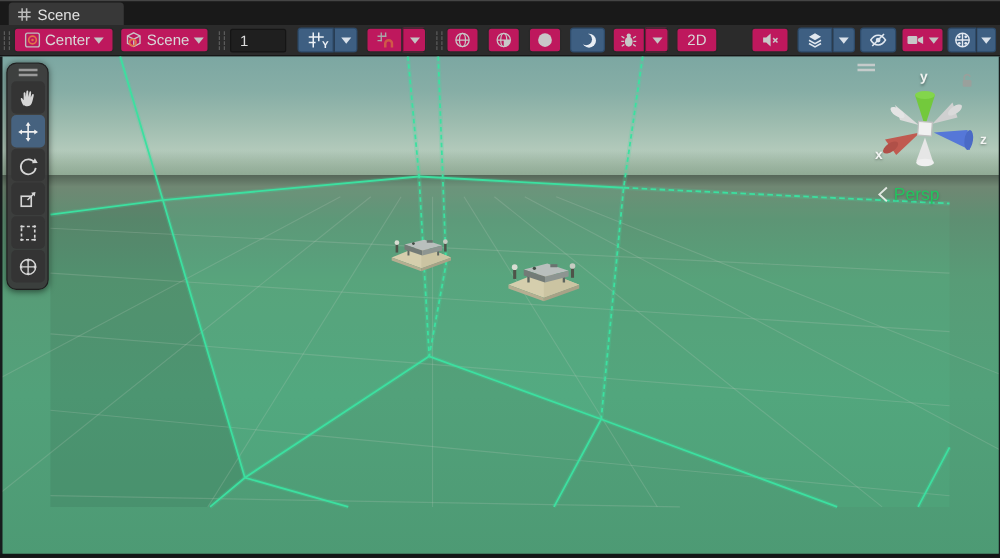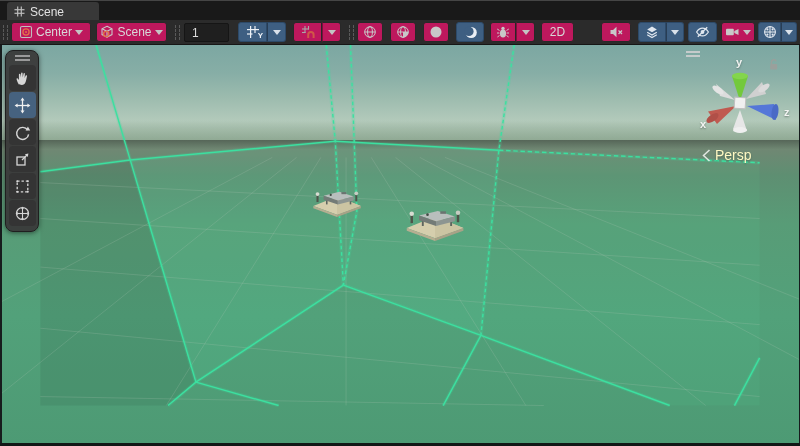--- a/index.html
+++ b/index.html
@@ -56,21 +56,21 @@
   .toolbtn { width:27px; height:26px; margin:1px auto; border-radius:4px;
     display:flex; align-items:center; justify-content:center; background:#343434; }
   .toolbtn.sel { background:#46627f; }
   
   .gizmo { position:absolute; left:695px; top:5px; width:100px; height:100px; }
   .gizmo-label { position:absolute; color:#f2f4f2; font-size:11px; font-weight:bold;
     text-shadow:0 1px 2px rgba(0,0,0,.35); }
   .overlay-handle { position:absolute; left:686px; top:6px; width:14px; height:6px;
     border-top:2px solid #d2d2d2; border-bottom:2px solid #d2d2d2; opacity:.85; }
   .persp { position:absolute; left:702px; top:102px; display:flex; align-items:center;
-    gap:4px; color:#fef9c3; font-size:14px; text-shadow:0 1px 2px rgba(0,0,0,.25); }
+    gap:4px; color:#22c55e; font-size:14px; text-shadow:0 1px 2px rgba(0,0,0,.25); }
   .lockpos { position:absolute; left:73px; top:8px; }
 </style>
 </head>
 <body>
 
 <div id="app">
 
   <div class="tabbar">
     <div class="tab">
       <svg width="11" height="11" viewBox="0 0 11 11">

